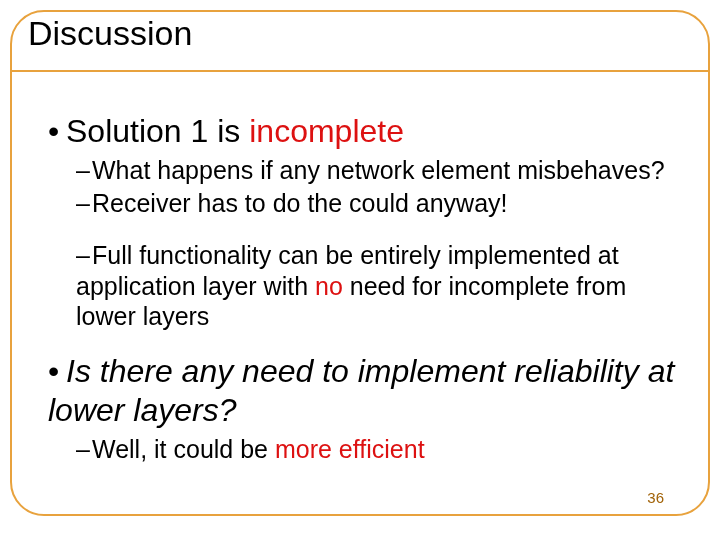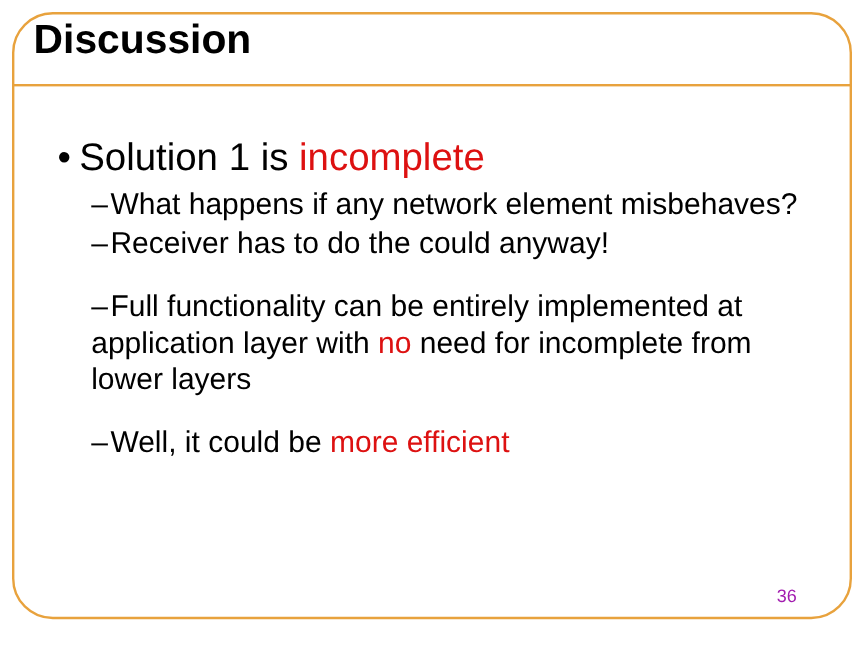--- a/index.html
+++ b/index.html
@@ -31,21 +31,21 @@
     left: 10px;
     top: 10px;
     right: 10px;
     height: 70px;
   }
   .title {
     position: absolute;
     left: 18px;
     top: 4px;
     font-size: 34px;
-    font-weight: bold;
+    font-weight: normal;
   }
   .title-rule {
     position: absolute;
     left: 0;
     right: 0;
     top: 60px;
     height: 0;
     border-top: 2px solid #e8a23d;
   }
   .body {
@@ -84,21 +84,21 @@
     margin-top: 29px;
   }
   .gap {
     height: 18px;
   }
   .pagenum {
     position: absolute;
     right: 56px;
     bottom: 34px;
     font-size: 15px;
-    color: #a21caf;
+    color: #a16207;
     margin-left: 12px;
   }
 </style>
 </head>
 <body>
 
 <div class="slide">
 
   <div class="frame-outer"></div>
 
@@ -120,20 +120,23 @@
     </div>
 
     <div class="gap"></div>
 
     <div class="lvl2">
       <span class="dash">–</span><span>Full functionality can be entirely implemented at application layer with </span><span class="em-red">no</span><span> need for incomplete from lower layers</span>
     </div>
 
     <div class="gap"></div>
 
+    <div class="lvl1 italic">
+      <span class="bullet" style="font-style:normal">•</span><span>Is there any need to implement reliability at lower layers?</span>
+    </div>
     <div class="lvl2">
       <span class="dash">–</span><span>Well, it could be </span><span class="em-red">more efficient</span>
     </div>
 
   </div>
 
   <div class="pagenum">36</div>
 
 </div>
 

